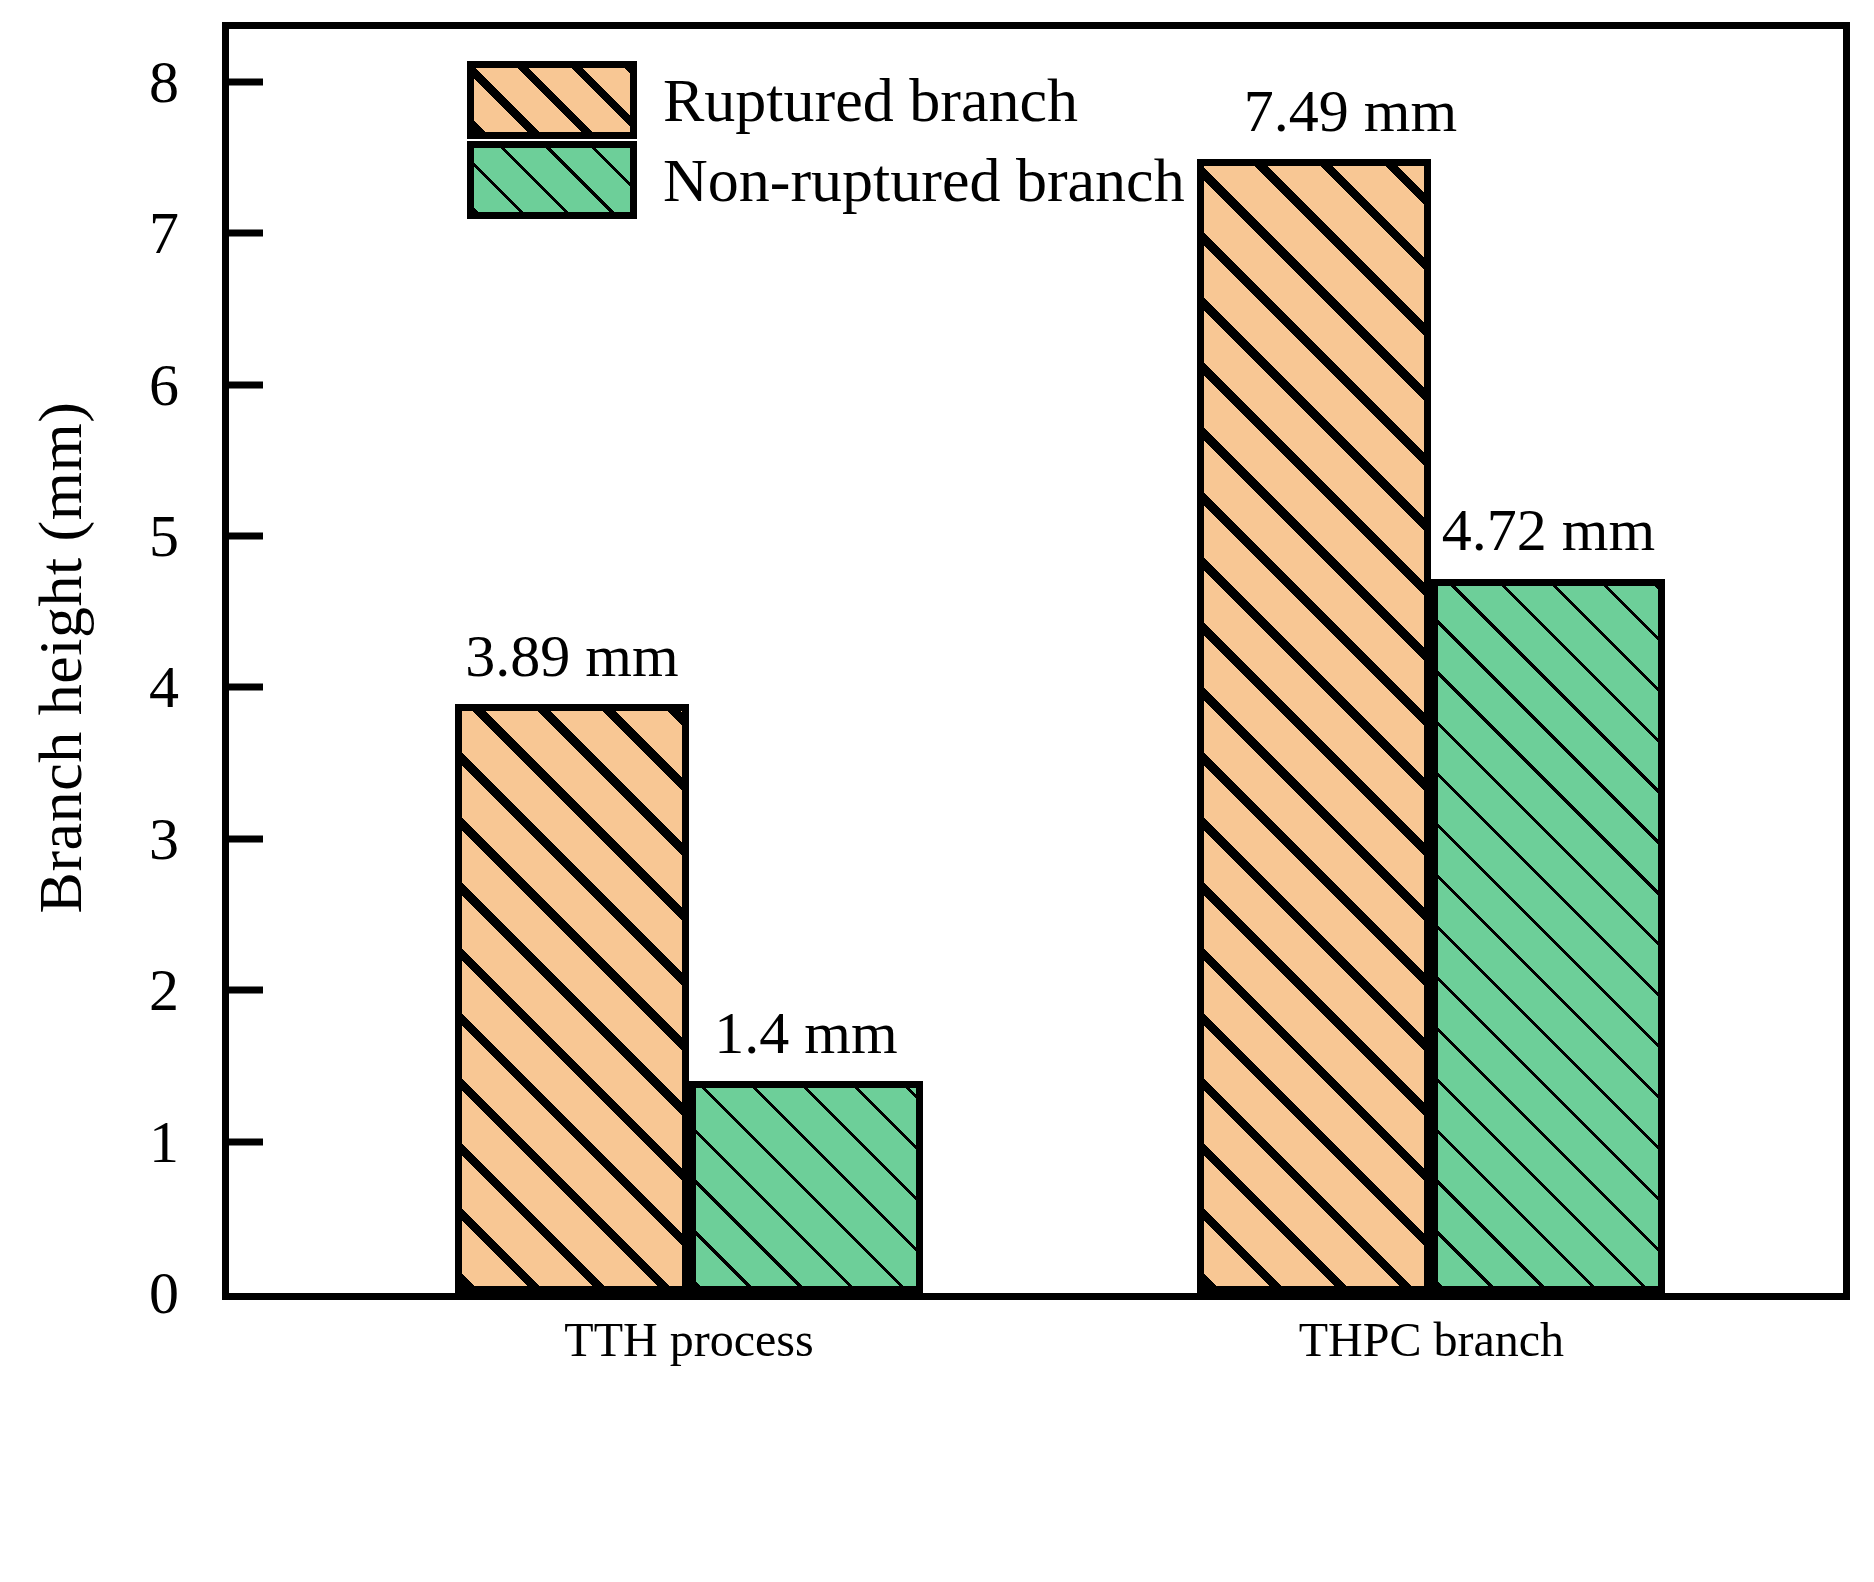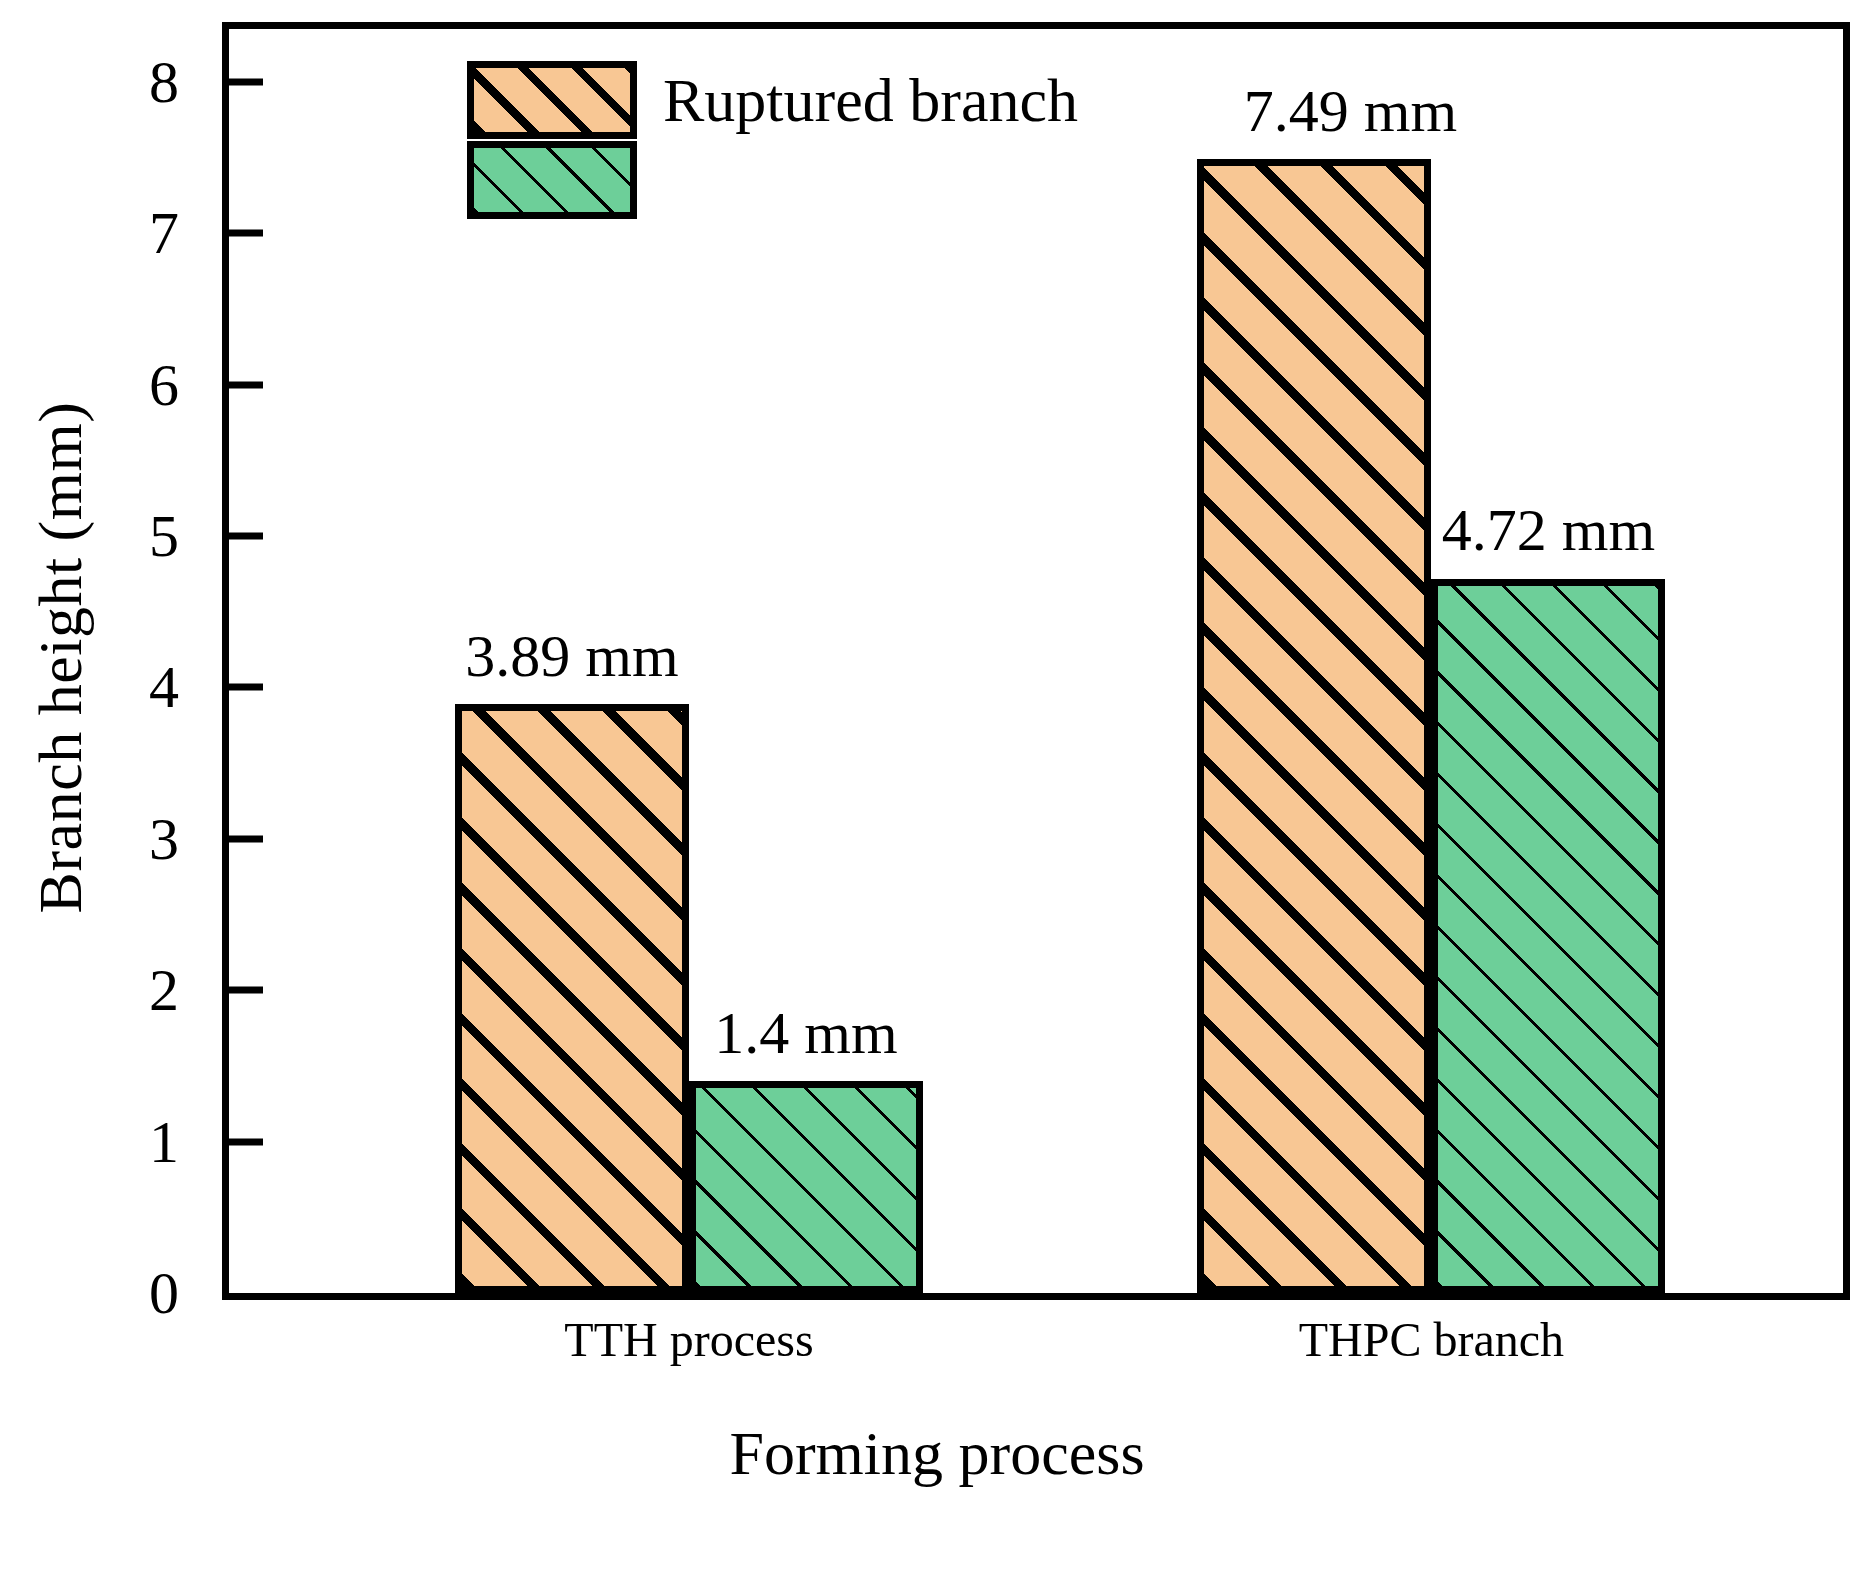--- a/index.html
+++ b/index.html
@@ -86,21 +86,20 @@
         rgba(0,0,0,0) 3px, rgba(0,0,0,0) 32px);
   }
   .legend-text{font-size:62px;margin-left:26px;white-space:nowrap;line-height:1;}
 </style>
 </head>
 <body>
 
 <div id="root">
 
   <div id="ylabel">Branch height (mm)</div>
-  <div id="xlabel">Forming process</div>
 
   <div id="plot">
     <div id="yticks">
         <div class="ytick-label" style="top: 1264px;">0</div>
         <div class="ytick" style="top: 1112.62px;"></div>
         <div class="ytick-label" style="top: 1112.62px;">1</div>
         <div class="ytick" style="top: 961.246px;"></div>
         <div class="ytick-label" style="top: 961.246px;">2</div>
         <div class="ytick" style="top: 809.868px;"></div>
         <div class="ytick-label" style="top: 809.868px;">3</div>
@@ -126,20 +125,21 @@
         <div class="bar-label" style="left: 1319.44px; top: 467.499px;">4.72 mm</div>
       </div>
 
     <div id="legend">
       <div class="legend-row">
         <span class="swatch orange"></span>
         <span class="legend-text">Ruptured branch</span>
       </div>
       <div class="legend-row">
         <span class="swatch green"></span>
+        <span class="legend-text">Non-ruptured branch</span>
       </div>
     </div>
   </div>
 
   <div id="xlabels">
       <div class="xgroup-label" style="left: 688.99px;">TTH process</div>
       <div class="xgroup-label" style="left: 1431.43px;">THPC branch</div>
     </div>
 
 </div>

